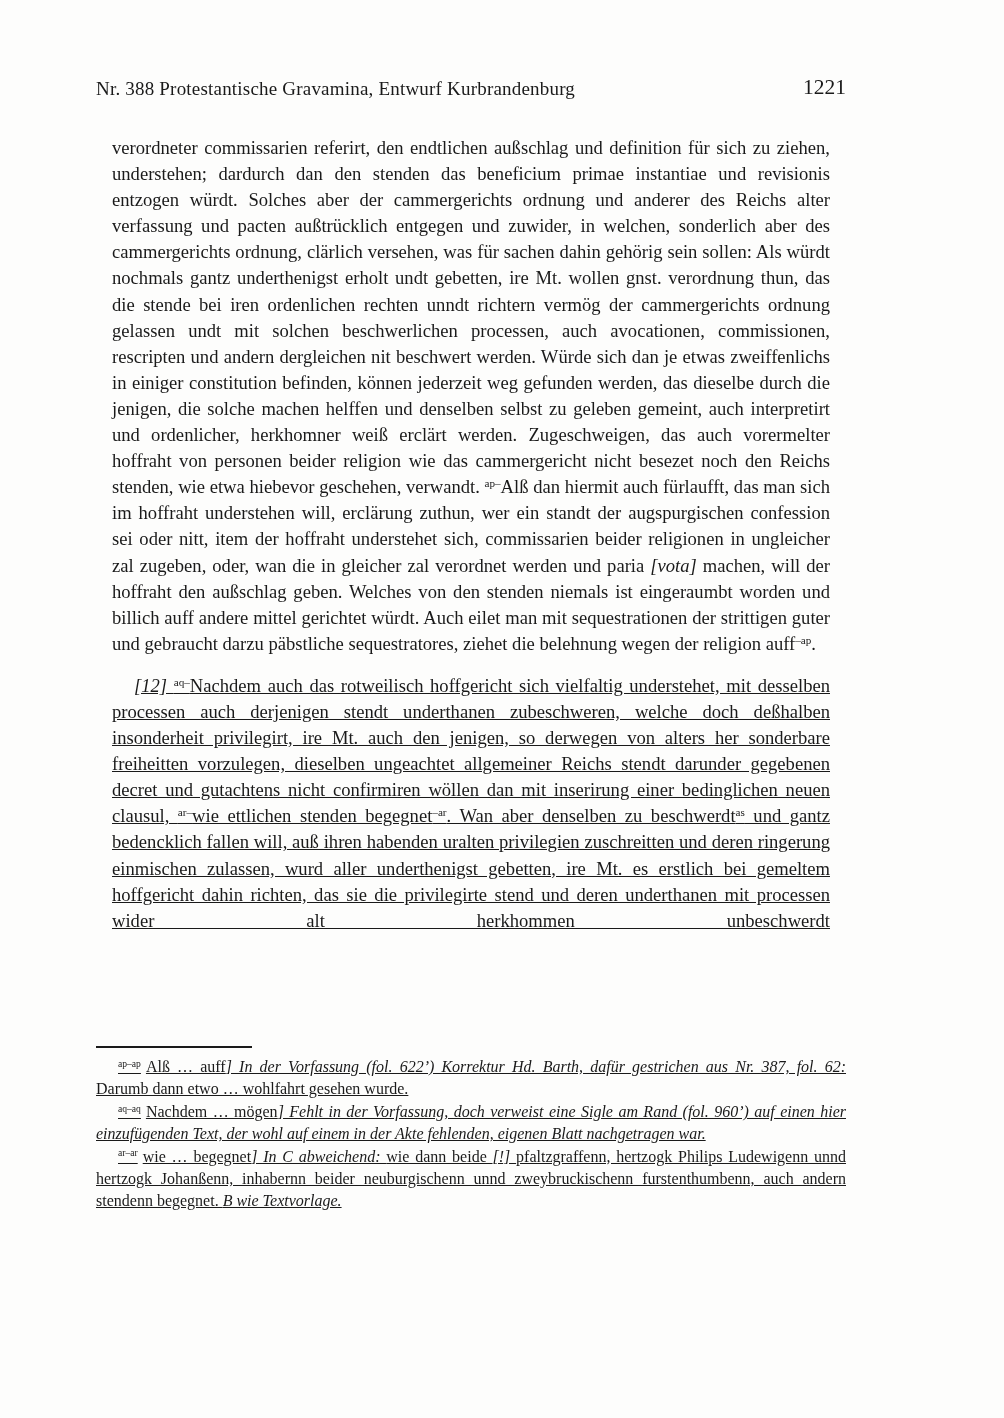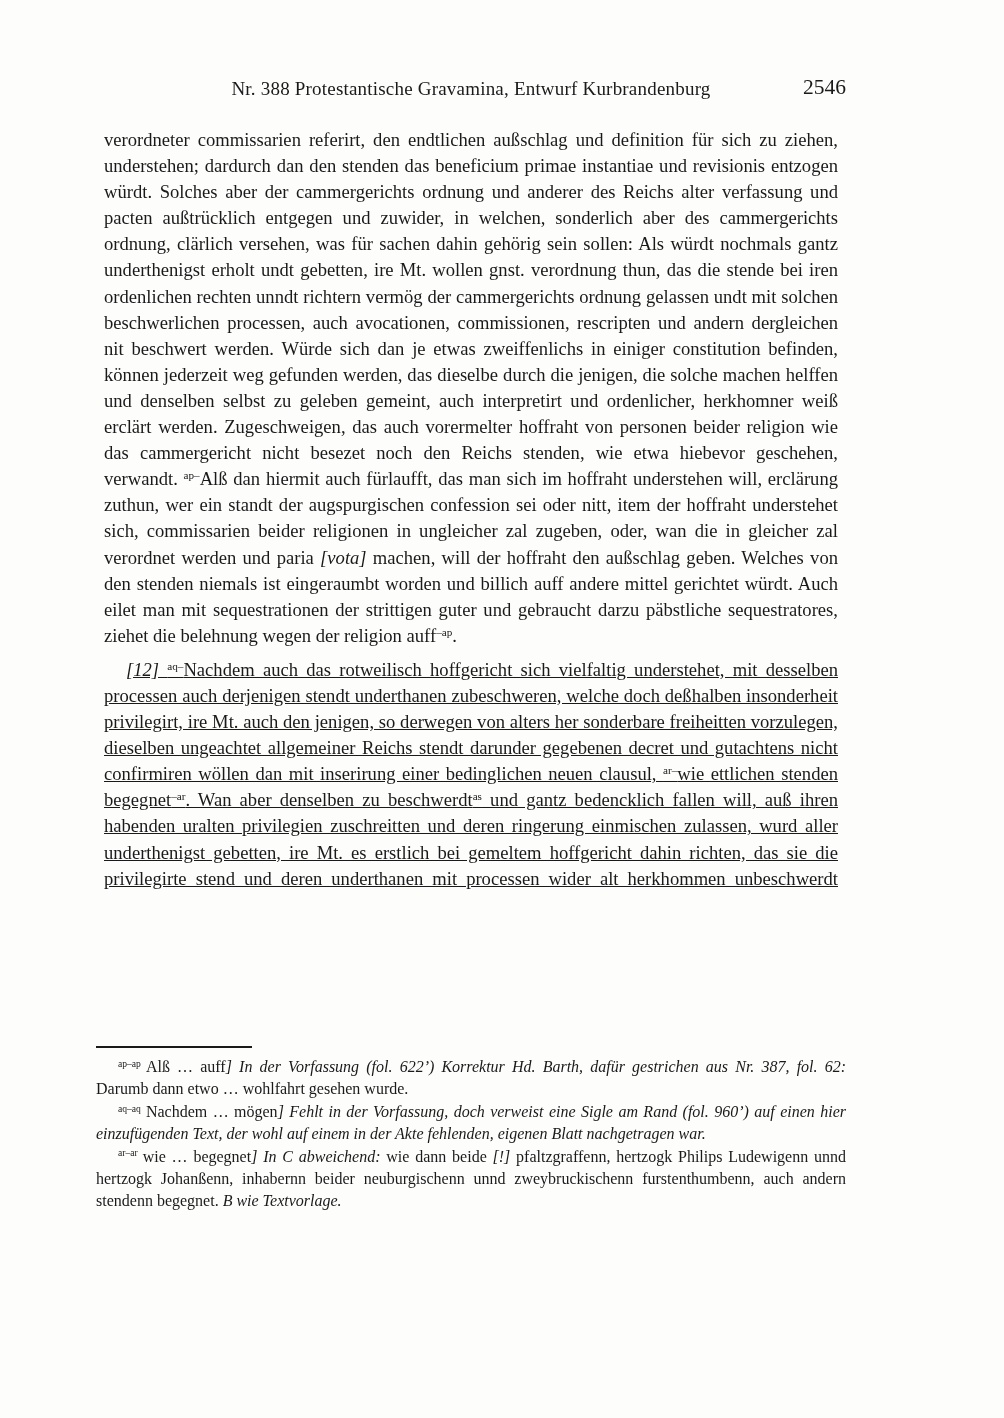--- a/index.html
+++ b/index.html
@@ -18,42 +18,42 @@
   }
   .header {
     position: absolute;
     left: 96px;
     top: 78px;
     width: 750px;
     height: 26px;
   }
   .running-title {
     display: block;
-    text-align: center;
+    text-align: left;
     font-size: 19px;
     letter-spacing: 0.2px;
     white-space: nowrap;
   }
   .page-number {
     position: absolute;
     right: 0;
     top: -3px;
     font-size: 21.5px;
   }
   .body-text {
     position: absolute;
     left: 96px;
     top: 119px;
     width: 750px;
     font-size: 18.6px;
     line-height: 26.1px;
     text-align: justify;
     hyphens: auto;
   }
-  .para { margin: 8px; }
+  .para { margin: 16px; }
   .para.indent { text-indent: 22px; }
   .para.last-justify { text-align-last: justify; text-decoration: underline; }
   .it { font-style: italic; }
   sup.sup, .fn-marker {
     font-size: 60%;
     line-height: 0;
     vertical-align: baseline;
     position: relative;
     top: -0.55em;
   }
@@ -68,31 +68,31 @@
   .footnotes {
     position: absolute;
     left: 96px;
     top: 1056px;
     width: 750px;
     font-size: 16px;
     line-height: 22.4px;
     text-align: justify;
     hyphens: auto;
   }
-  .fn { margin: 0; text-indent: 22px; }
+  .fn { margin: 0; text-indent: 22px; text-decoration: underline; }
   .fn .fn-marker { margin-right: 5px; }
 </style>
 </head>
 <body>
 
 <div class="page">
 
   <div class="header">
     <span class="running-title">Nr. 388 Protestantische Gravamina, Entwurf Kurbrandenburg</span>
-    <span class="page-number">2546</span>
+    <span class="page-number">1221</span>
   </div>
 
   <div class="body-text">
     <p class="para"><span>verordneter commissarien referirt, den endtlichen außschlag und definition für sich zu ziehen, understehen; dardurch dan den stenden das beneficium primae instantiae und revisionis entzogen würdt. Solches aber der cammergerichts ordnung und anderer des Reichs alter verfassung und pacten außtrücklich entgegen und zuwider, in welchen, sonderlich aber des cammergerichts ordnung, clärlich versehen, was für sachen dahin gehörig sein sollen: Als würdt nochmals gantz underthenigst erholt undt gebetten, ire Mt. wollen gnst. verordnung thun, das die stende bei iren ordenlichen rechten unndt richtern vermög der cammergerichts ordnung gelassen undt mit solchen beschwerlichen processen, auch avocationen, commissionen, rescripten und andern dergleichen nit beschwert werden. Würde sich dan je etwas zweiffenlichs in einiger constitution befinden, können jederzeit weg gefunden werden, das dieselbe durch die jenigen, die solche machen helffen und denselben selbst zu geleben gemeint, auch interpretirt und ordenlicher, herkhomner weiß erclärt werden. Zugeschweigen, das auch vorermelter hoffraht von personen beider religion wie das cammergericht nicht besezet noch den Reichs stenden, wie etwa hiebevor geschehen, verwandt. </span><sup class="sup">ap–</sup><span>Alß dan hiermit auch fürlaufft, das man sich im hoffraht understehen will, erclärung zuthun, wer ein standt der augspurgischen confession sei oder nitt, item der hoffraht understehet sich, commissarien beider religionen in ungleicher zal zugeben, oder, wan die in gleicher zal verordnet werden und paria </span><span class="it">[vota]</span><span> machen, will der hoffraht den außschlag geben. Welches von den stenden niemals ist eingeraumbt worden und billich auff andere mittel gerichtet würdt. Auch eilet man mit sequestrationen der strittigen guter und gebraucht darzu päbstliche sequestratores, ziehet die belehnung wegen der religion auff</span><sup class="sup">–ap</sup><span>.</span></p>
     <p class="para indent last-justify"><span class="it">[12] </span><sup class="sup">aq–</sup><span>Nachdem auch das rotweilisch hoffgericht sich vielfaltig understehet, mit desselben processen auch derjenigen stendt underthanen zubeschweren, welche doch deßhalben insonderheit privilegirt, ire Mt. auch den jenigen, so derwegen von alters her sonderbare freiheitten vorzulegen, dieselben ungeachtet allgemeiner Reichs stendt darunder gegebenen decret und gutachtens nicht confirmiren wöllen dan mit inserirung einer bedinglichen neuen clausul, </span><sup class="sup">ar–</sup><span>wie ettlichen stenden begegnet</span><sup class="sup">–ar</sup><span>. Wan aber denselben zu beschwerdt</span><sup class="sup">as</sup><span> und gantz bedencklich fallen will, auß ihren habenden uralten privilegien zuschreitten und deren ringerung einmischen zulassen, wurd aller underthenigst gebetten, ire Mt. es erstlich bei gemeltem hoffgericht dahin richten, das sie die privilegirte stend und deren underthanen mit processen wider alt herkhommen unbeschwerdt</span></p>
   </div>
 
   <div class="fnrule"></div>
 
   <div class="footnotes">

